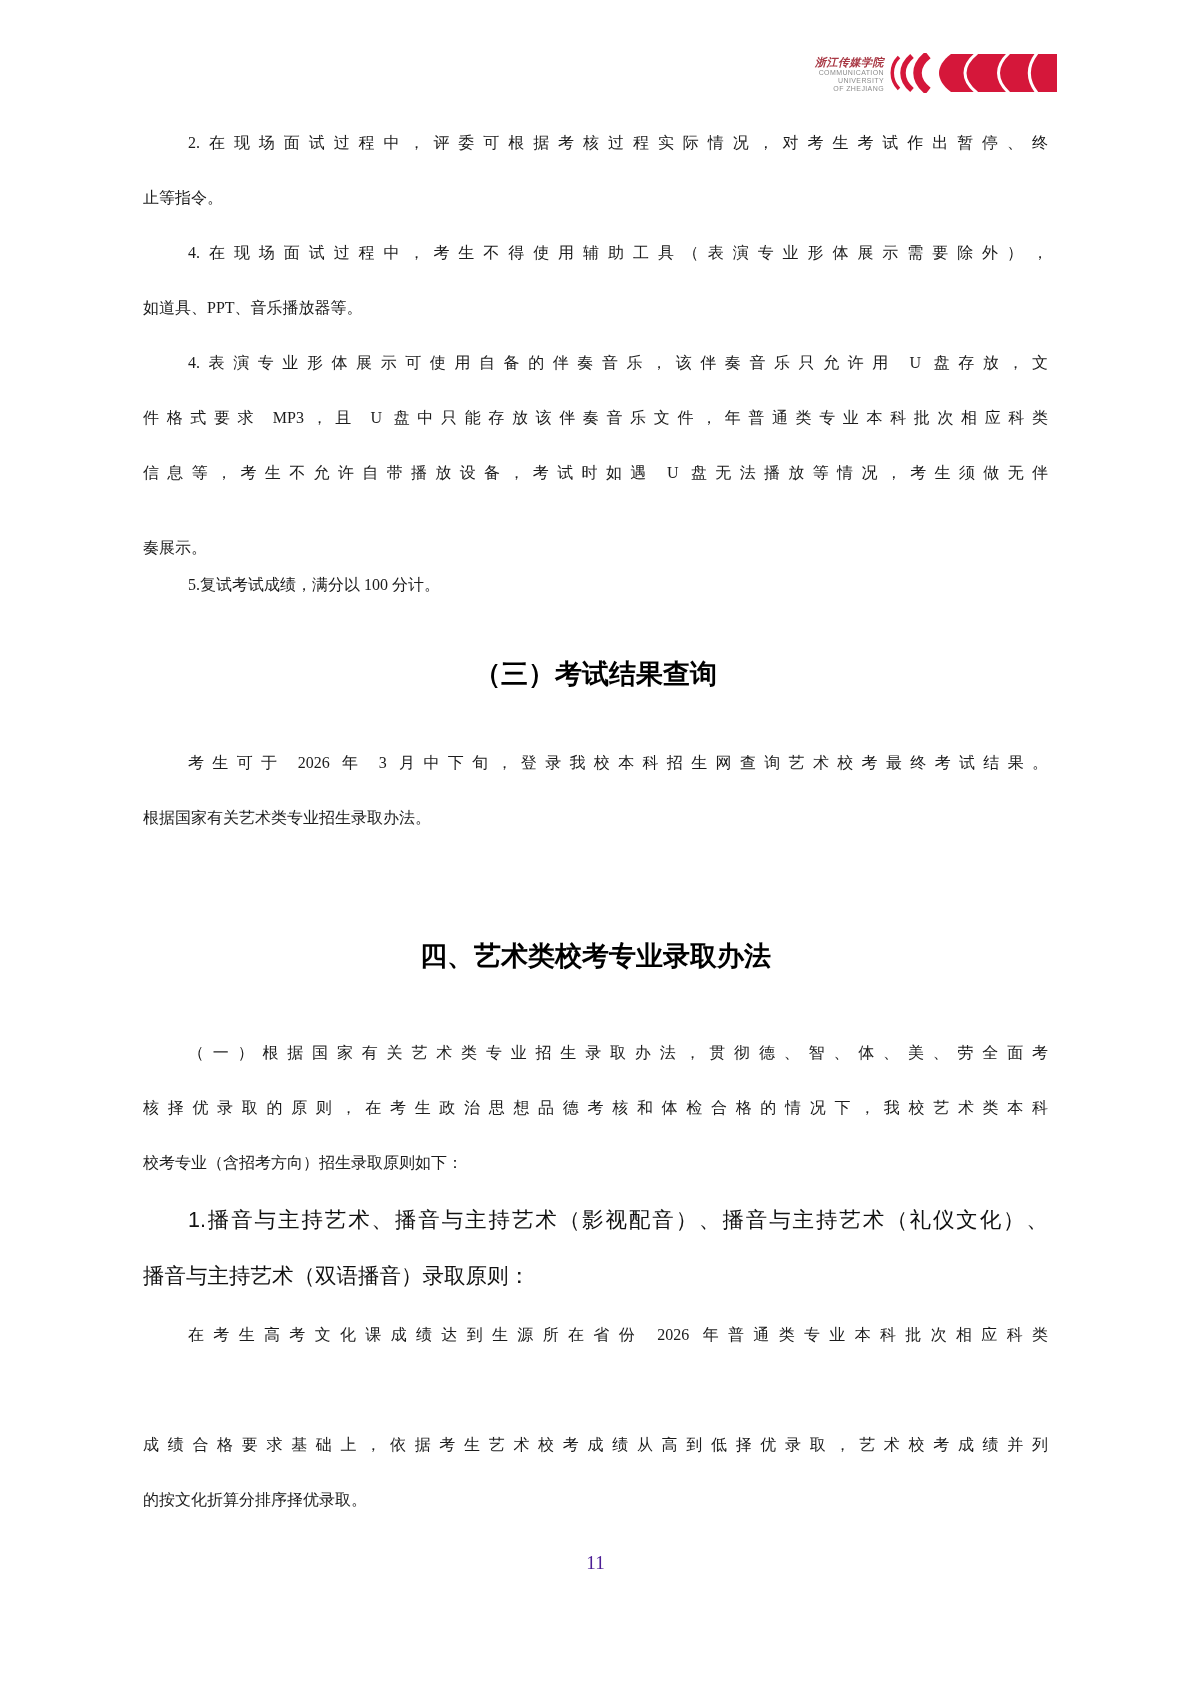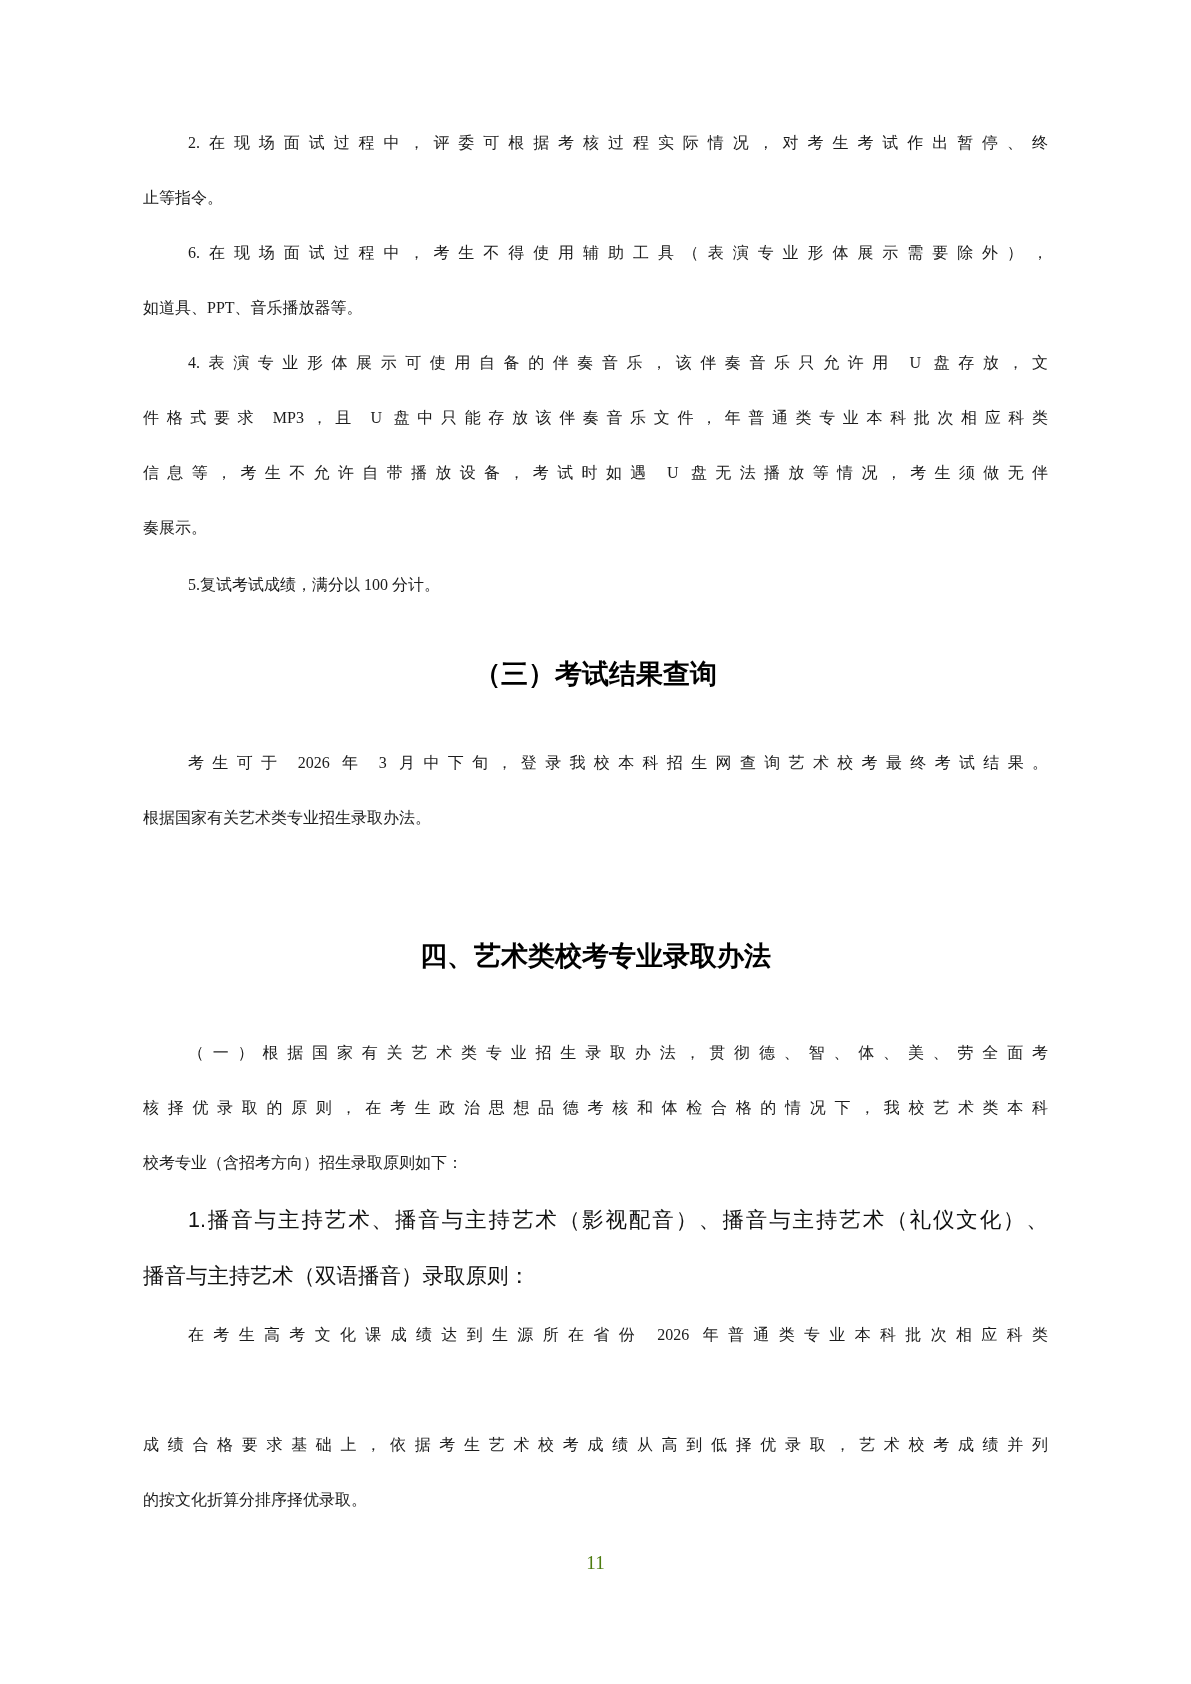--- a/index.html
+++ b/index.html
@@ -68,39 +68,60 @@
     font-weight:bold;
     font-size:27px; line-height:34px;
     color:#000000;
   }
   .pagenum{
     position:absolute;
     left:143px; width:905px;
     top:1552px;
     text-align:center;
     font-size:19px;
-    color:#4d7c0f;
+    color:#4c1d95;
   }
 </style>
 </head>
 <body>
 
 <div class="page">
 
+  <div class="logo">
+    <div class="logo-text">
+      <div class="logo-cn">浙江传媒学院</div>
+      <div class="logo-en">COMMUNICATION</div>
+      <div class="logo-en">UNIVERSITY</div>
+      <div class="logo-en">OF ZHEJIANG</div>
+    </div>
+    <svg class="logo-mark" width="170" height="40" viewBox="0 0 170 40" xmlns="http://www.w3.org/2000/svg">
+      <g fill="none" stroke-linecap="butt" stroke="#d5173a">
+        <path d="M12,4 C3,13 3,27 12,36" stroke-width="3.5"></path>
+        <path d="M25,3 C13,13 13,27 25,37" stroke-width="5.5"></path>
+        <path d="M41,2 C27,13 27,27 41,38" stroke-width="8.5"></path>
+      </g>
+      <path d="M64,1 C48,13 48,27 64,39 L170,39 L170,1 Z" fill="#d5173a"></path>
+      <g fill="none" stroke="#ffffff" stroke-width="3">
+        <path d="M90,0 C74,13 74,27 90,40"></path>
+        <path d="M122,0 C108,13 108,27 122,40"></path>
+        <path d="M150,0 C140,13 140,27 150,40"></path>
+      </g>
+    </svg>
+  </div>
 
   <div class="line j indent" style="top:129px">2.在现场面试过程中，评委可根据考核过程实际情况，对考生考试作出暂停、终</div>
   <div class="line" style="top:184px">止等指令。</div>
 
-  <div class="line j indent" style="top:239px">6.在现场面试过程中，考生不得使用辅助工具（表演专业形体展示需要除外），</div>
+  <div class="line j indent" style="top:239px">4.在现场面试过程中，考生不得使用辅助工具（表演专业形体展示需要除外），</div>
   <div class="line" style="top:294px">如道具、PPT、音乐播放器等。</div>
 
   <div class="line j indent" style="top:349px">4.表演专业形体展示可使用自备的伴奏音乐，该伴奏音乐只允许用 U 盘存放，文</div>
   <div class="line j" style="top:404px">件格式要求 MP3，且 U 盘中只能存放该伴奏音乐文件，年普通类专业本科批次相应科类</div>
   <div class="line j" style="top:459px">信息等，考生不允许自带播放设备，考试时如遇 U 盘无法播放等情况，考生须做无伴</div>
-  <div class="line" style="top:514px">奏展示。</div>
+  <div class="line" style="top:534px">奏展示。</div>
 
   <div class="line indent" style="top:571px">5.复试考试成绩，满分以 100 分计。</div>
 
   <div class="h" style="top:657px">（三）考试结果查询</div>
 
   <div class="line j indent" style="top:749px">考生可于 2026 年 3 月中下旬，登录我校本科招生网查询艺术校考最终考试结果。</div>
   <div class="line" style="top:804px">根据国家有关艺术类专业招生录取办法。</div>
 
   <div class="h" style="top:939px">四、艺术类校考专业录取办法</div>
 

